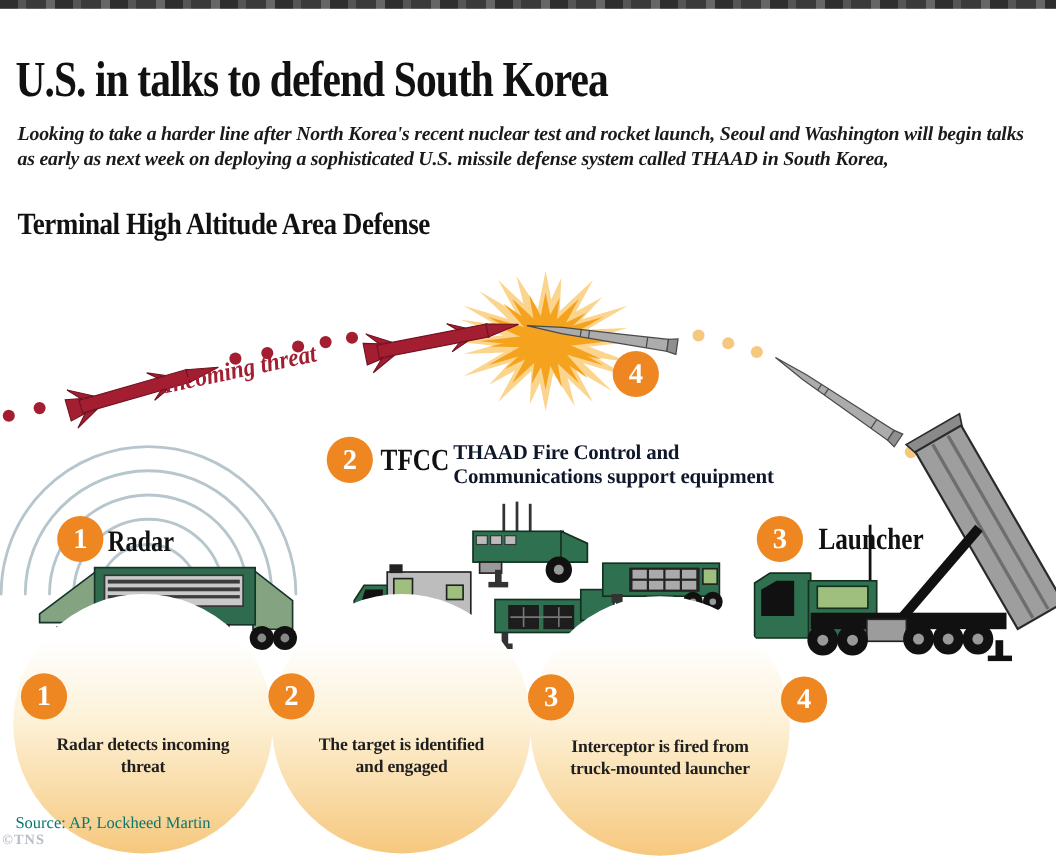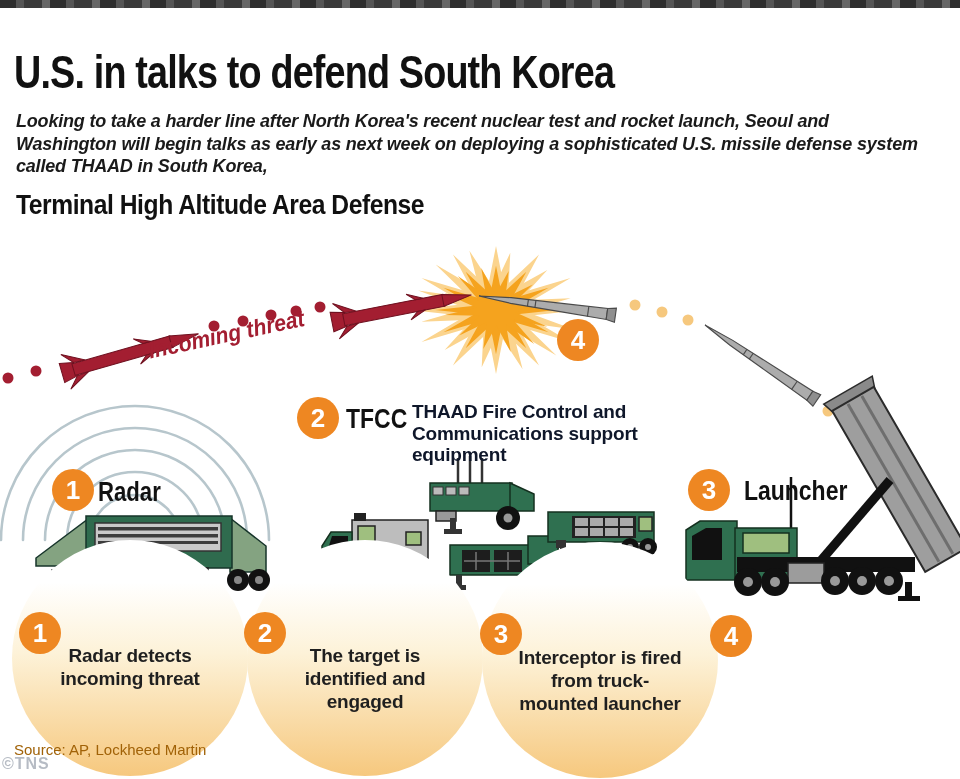--- a/index.html
+++ b/index.html
@@ -1,18 +1,18 @@
 <!DOCTYPE html>
 <html><head>
 <meta charset="utf-8">
 <style>
   html,body { margin:0; padding:0; background:#fff; }
   .canvas {
     position:relative; width:960px; height:779px; background:#ffffff;
-    font-family:Liberation Sans, sans-serif; overflow:hidden;
+    font-family:Liberation Serif, serif; overflow:hidden;
   }
   .abs { position:absolute; }
   .top-strip {
     position:absolute; left:0; top:0; width:960px; height:8px;
     background:repeating-linear-gradient(90deg,#2e2e2e 0 16px,#555 16px 24px,#3a3a3a 24px 42px,#666 42px 50px);
   }
   .title {
     position:absolute; left:14px; top:14px; font-size:46px; font-weight:bold;
     color:#111; white-space:nowrap; letter-spacing:-1px;
     transform:scaleX(0.82); transform-origin:0 0;
@@ -49,29 +49,29 @@
   .tfcc-desc {
     position:absolute; left:412px; top:401px; width:312px;
     font-size:19px; font-weight:bold; color:#0f172a; line-height:1.14;
     letter-spacing:-0.2px;
   }
   .stepc {
     position:absolute; width:236px; height:236px; border-radius:50%;
     background:linear-gradient(180deg,#ffffff 0%,#ffffff 18%,#fdf2d8 48%,#f6c87e 100%);
   }
   .stepc .txt {
-    position:absolute; top:104px; left:50%; transform:translateX(-50%);
-    width:168px; text-align:center; font-weight:bold; font-size:19px;
+    position:absolute; top:128px; left:50%; transform:translateX(-50%);
+    width:168px; text-align:center; font-weight:bold; font-size:16px;
     line-height:1.22; color:#1f1f1f; letter-spacing:-0.2px;
   }
   .footer-line {
-    position:absolute; left:14px; font-size:15px; color:#a16207; line-height:1.15;
+    position:absolute; left:14px; font-size:15px; color:#0f766e; line-height:1.15;
   }
   .tns {
-    position:absolute; left:2px; top:755px; font-size:16px; font-weight:bold;
+    position:absolute; left:2px; top:755px; font-size:13px; font-weight:bold;
     color:#7b8594; opacity:0.55; letter-spacing:1px;
   }
 </style>
 </head>
 <body>
 
 <div class="canvas">
 
   <div class="top-strip"></div>
 

